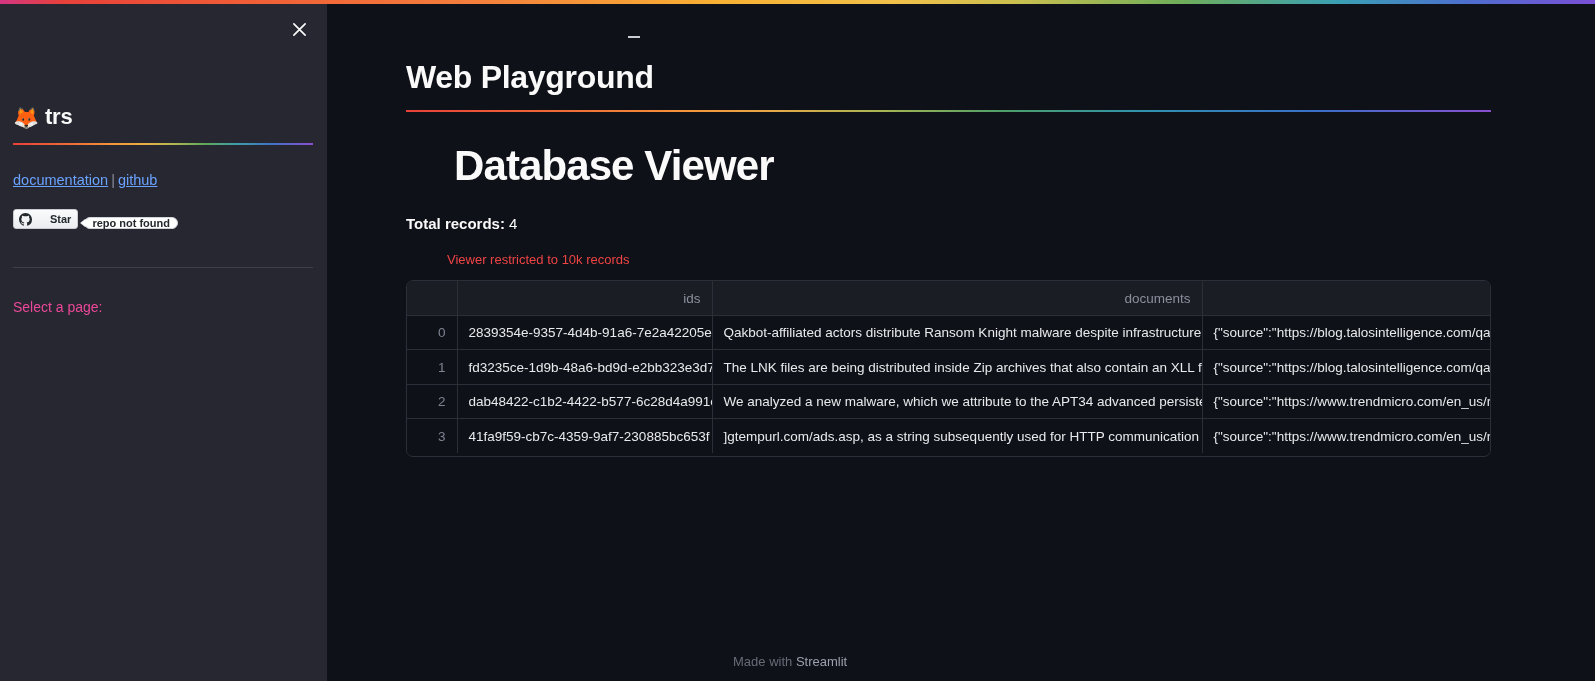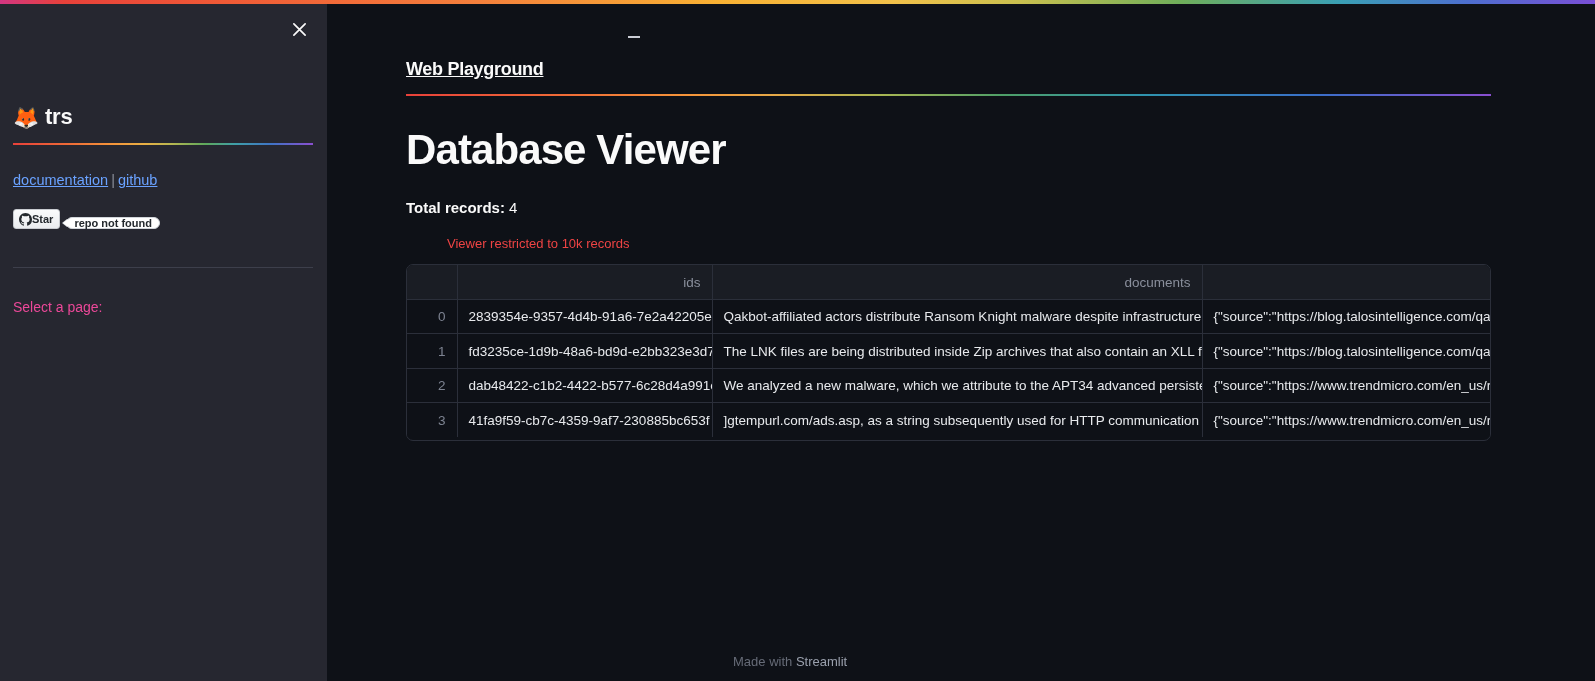--- a/index.html
+++ b/index.html
@@ -58,21 +58,21 @@
   .sb-links {
     margin-top: 27px; font-size: 14.5px; color: #fafafa;
   }
   .sb-links a {
     color: #6aa2ff; text-decoration: underline; cursor: pointer;
   }
   .sb-links .sep { color: #8b8f9a; padding: 0 3px; }
 
   .gh-badges { margin-top: 21px; display: flex; align-items: stretch; height: 20px; }
   .gh-star {
-    display: flex; align-items: center; gap: 0;
+    display: flex; align-items: center; gap: 18px;
     background: linear-gradient(180deg,#fafbfc 0%, #eaecef 100%);
     border: 1px solid #c8cbd0; border-radius: 3px;
     padding: 0 6px 0 5px;
     font-size: 11px; font-weight: 700; color: #24292e;
     font-family: "Liberation Sans", sans-serif;
     cursor: pointer;
   }
   .gh-star svg { width: 13px; height: 13px; display: block; }
   .gh-count {
     position: relative; margin-left: 6px;
@@ -140,35 +140,34 @@
   }
   .main-pad { padding: 36px 104px 0 79px; }
 
   .dash {
     width: 12px; height: 2px; background: #c9ccd4;
     margin: 0 0 0 222px;
   }
 
   .wp-title {
     margin-top: 21px;
-    font-size: 18px; font-weight: 700; color: #fafafa;
+    font-size: 32px; font-weight: 700; color: #fafafa;
     letter-spacing: -0.3px;
-    text-decoration: underline;
   }
   .wp-rule {
     margin-top: 14px; height: 2px; width: 1085px;
     background: linear-gradient(90deg,
       #e8413a 0%, #ef6a37 14%, #f5953a 26%, #e5a948 34%,
       #a7b653 44%, #4e9f68 55%, #2f93ae 68%, #3a6fc9 84%, #8a4fd0 100%);
   }
 
   .db-title {
     margin-top: 30px;
     font-size: 42px; font-weight: 700; color: #fafafa;
-    letter-spacing: -0.9px; line-height: 1.15;
+    letter-spacing: -0.9px; line-height: 1.15; margin-left: 48px;
   }
   .total-records {
     margin-top: 25px; font-size: 15px; color: #fafafa;
   }
   .total-records b { font-weight: 700; }
   .viewer-note {
     margin-top: 20px; font-size: 13px; color: #ef4444; margin-left: 41px;
   }
 
   

